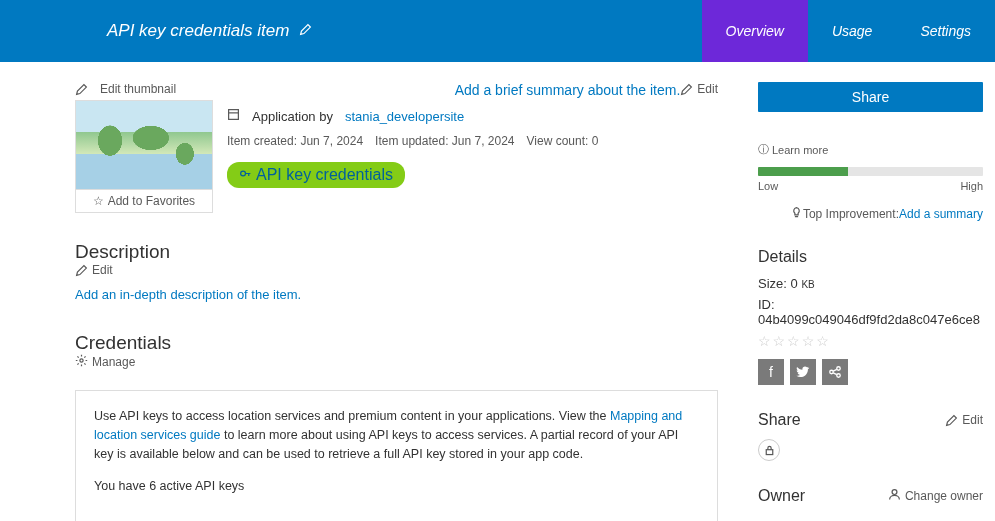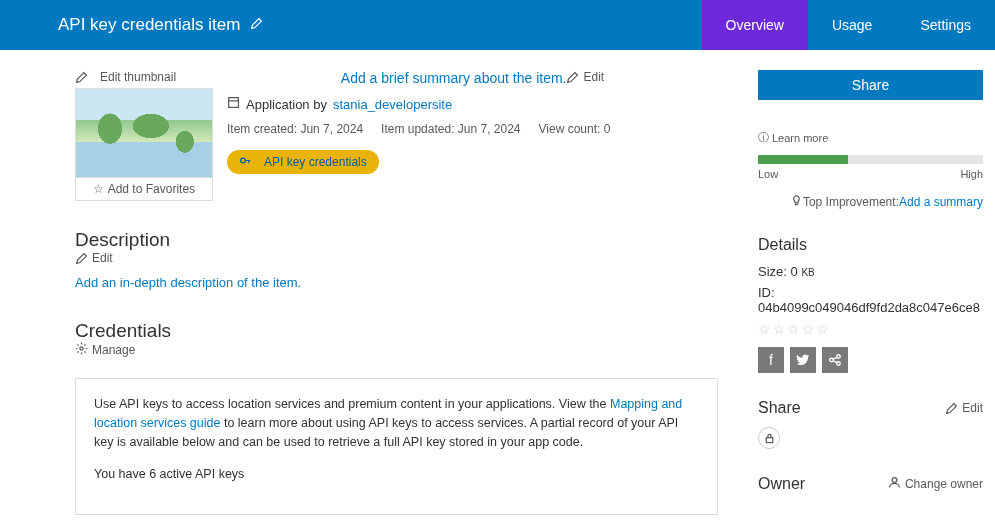--- a/index.html
+++ b/index.html
@@ -1,19 +1,19 @@
 <!DOCTYPE html>
 <html><head>
 <meta charset="utf-8">
 <style>
 * { box-sizing: border-box; margin: 0; padding: 0; }
 body { font-family: "Segoe UI", Arial, sans-serif; font-size: 13px; color: #323232; background: #fff; width: 995px; }
 a { color: #0079c1; text-decoration: none; cursor: pointer; }
 
-.topbar { background: #0079c1; height: 50px; display: flex; align-items: center; padding-left: 58px; color: #fff; }
+.topbar { background: #0079c1; height: 62px; display: flex; align-items: center; padding-left: 107px; color: #fff; font-style: italic; }
 .topbar h1 { font-size: 17px; font-weight: 400; }
 .topbar .pencil { margin-left: 10px; cursor: pointer; }
 .tabs { margin-left: auto; display: flex; height: 100%; }
 .tab { padding: 0 24px; display: flex; align-items: center; color: #fff; font-size: 14px; cursor: pointer; }
 .tab.active { background: #6d28d9; }
 
 .layout { display: flex; padding: 20px 12px 0 75px; gap: 40px; }
 .main { flex: 1 1 auto; max-width: 650px; }
 .side { width: 225px; flex-shrink: 0; }
 
@@ -22,26 +22,26 @@
 .thumb-box { width: 138px; }
 .thumb { width: 138px; height: 90px; background: linear-gradient(180deg,#c9e6f2 0%,#c9e6f2 35%,#8fc78f 35%,#d2e8b8 60%,#a6d0e6 60%,#a6d0e6 100%); border:1px solid #ddd; position:relative; }
 .thumb::before{content:"";position:absolute;inset:0;background:
   radial-gradient(ellipse 20px 25px at 25% 45%,#6aa85e 0 60%,transparent 61%),
   radial-gradient(ellipse 30px 20px at 55% 42%,#6aa85e 0 60%,transparent 61%),
   radial-gradient(ellipse 15px 18px at 80% 60%,#6aa85e 0 60%,transparent 61%);}
 .fav { border:1px solid #ddd; border-top:none; text-align:center; font-size:12px; padding:4px 0; color:#595959; cursor:pointer; display:flex; align-items:center; justify-content:center; gap:4px; }
 
 .item-header { display:flex; gap:14px; margin-bottom:28px; }
 .item-meta { flex:1; }
-.summary-row { display:flex; justify-content:center; align-items:flex-start; }
+.summary-row { display:flex; justify-content:flex-end; align-items:flex-start; }
 .summary-link { color:#0079c1; font-size:14px; }
 .edit-link { color:#595959; font-size:12px; display:flex; align-items:center; gap:4px; cursor:pointer; }
-.app-by { display:flex; align-items:center; gap:6px; margin-top:10px; font-size:13px; }
-.meta-line { color:#595959; font-size:12px; margin-top:10px; display:flex; gap:18px; }
-.badge { display:inline-flex; align-items:center; gap:12px; background:#eab308; color:#00619b; border-radius:12px; padding:4px 12px; font-size:12px; margin-top:14px; }
+.app-by { display:flex; align-items:center; gap:12px; margin-top:10px; font-size:13px; }
+.meta-line { color:#595959; font-size:12px; margin-top:10px; display:flex; gap:12px; }
+.badge { display:inline-flex; align-items:center; gap:4px; background:#84cc16; color:#00619b; border-radius:12px; padding:4px 12px; font-size:16px; margin-top:14px; }
 
 .section { margin-bottom:30px; }
 .section h2 { font-size:19px; font-weight:400; color:#323232; margin-bottom:10px; display:flex; justify-content:space-between; align-items:flex-start;flex-direction:column; }
 .section h2 .edit-link,.section h2 .manage-link { font-size:12px; color:#595959; font-weight:400; display:flex; align-items:center; gap:4px; cursor:pointer; }
 
 .cred-text { font-size:12.5px; color:#323232; line-height:1.5; }
 
 .panel { border:1px solid #ddd; padding:16px 18px; margin-top:20px; }
 .panel-header { display:flex; align-items:center; gap:10px; font-size:15px; margin-bottom:8px; cursor:pointer;}
 .panel-body { font-size:12.5px; line-height:1.5; color:#323232; }

